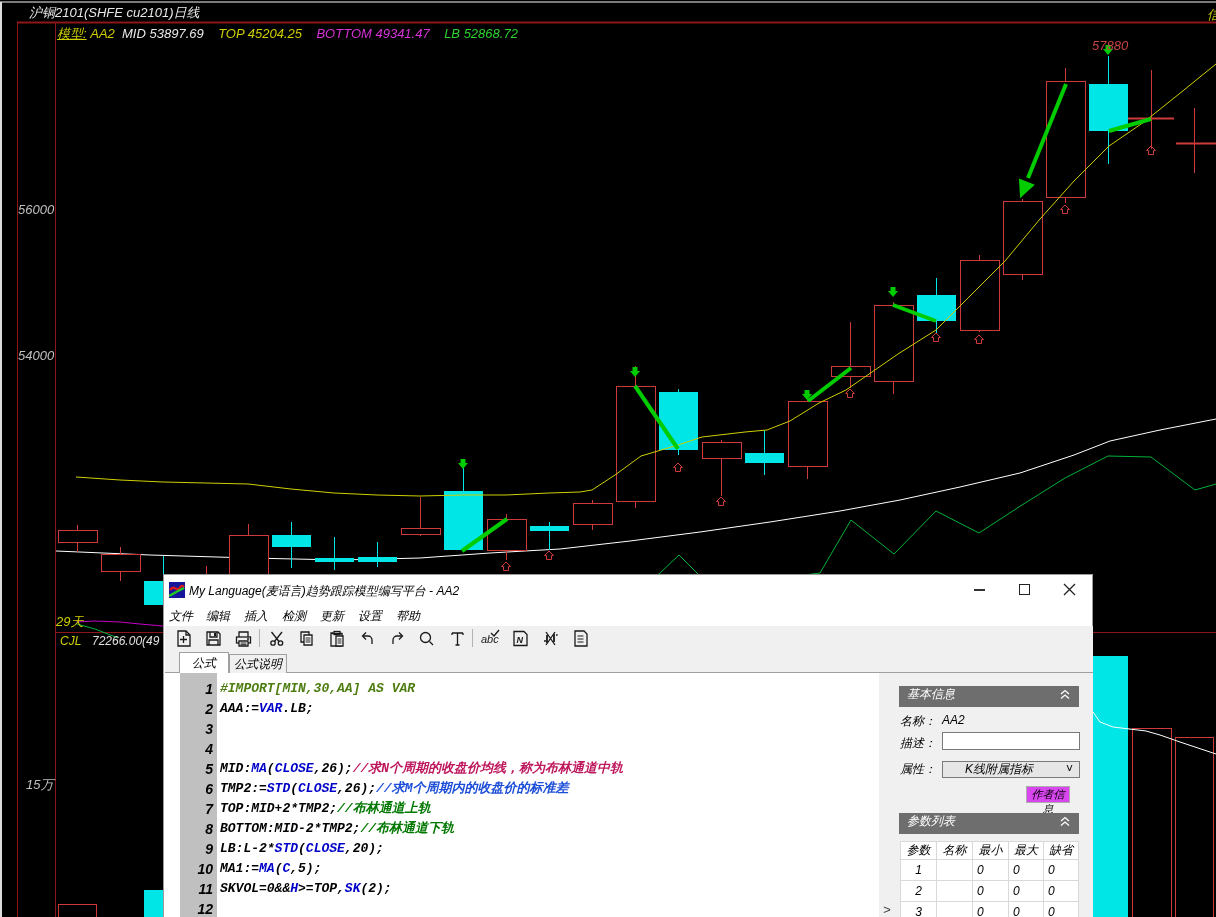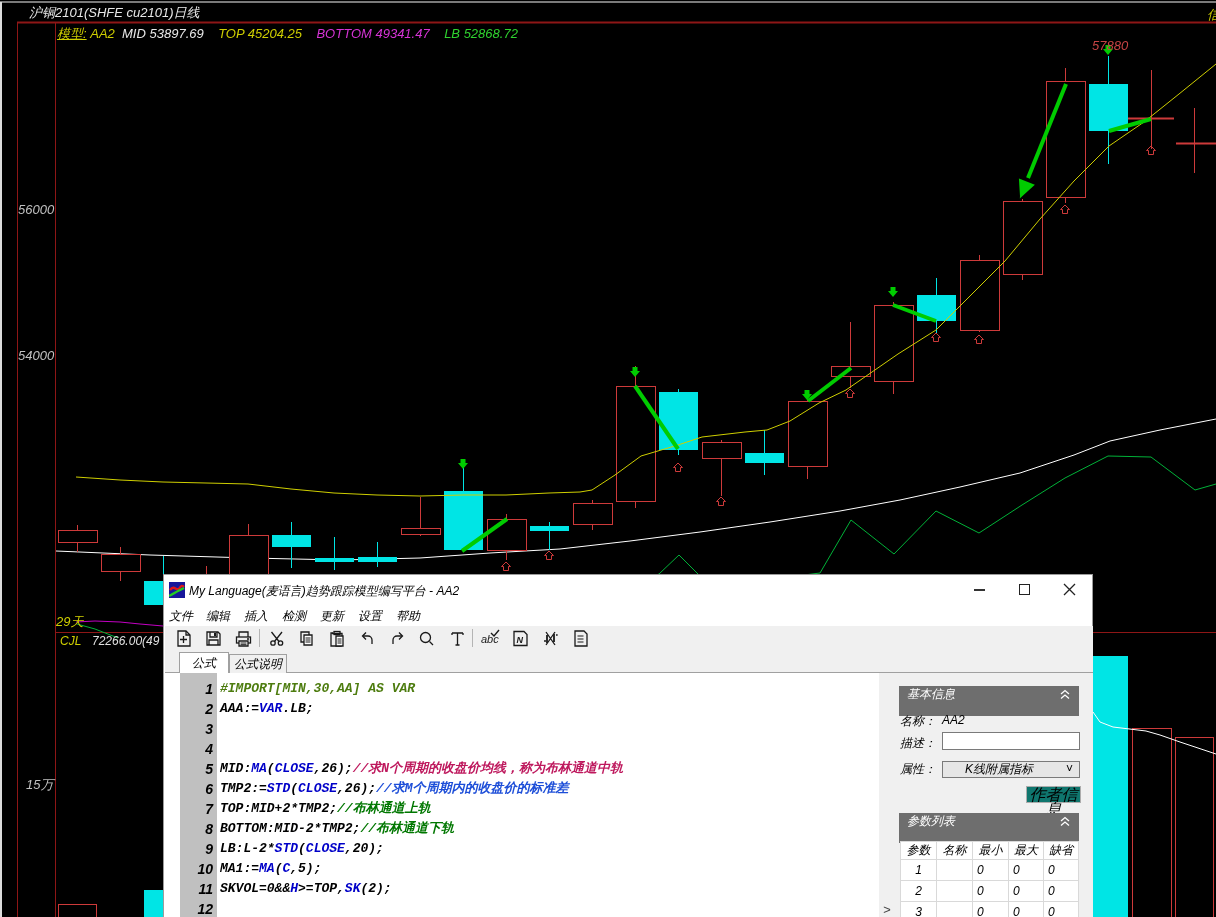--- a/index.html
+++ b/index.html
@@ -31,30 +31,30 @@
   border-bottom:none; line-height:20px; }
 #tab2 { left:64px; top:2px; width:58px; height:19px; background:#f0f0f0; border:1px solid #a0a0a0;
   border-bottom:none; line-height:18px; }
 #gutter { top:98px; left:16px; width:37px; height:245px; background:#c0c0c0; }
 .ln { position:absolute; right:4px; width:30px; text-align:right; font-size:14px; font-weight:bold;
   color:#000; height:20px; line-height:20px; font-family:"Liberation Sans",sans-serif; }
 .cl { position:absolute; left:56px; height:20px; line-height:20px; white-space:pre;
   font-family:"Liberation Mono",monospace; font-weight:bold; font-size:13px; }
 #vscroll { top:98px; left:715px; width:13px; height:245px; background:#f0f0f0; }
 #rpanel { top:98px; left:728px; width:201px; height:245px; background:#f0f0f0; }
-.hdr { position:absolute; left:7px; width:180px; height:30px; background:#6e6e6e; color:#fff;
+.hdr { position:absolute; left:7px; width:180px; height:21px; background:#6e6e6e; color:#fff;
   font-size:12px; line-height:17px; padding-left:8px; }
 .chev2 { position:absolute; right:8px; top:3px; }
 .plbl { position:absolute; left:8px; font-size:12px; color:#000; }
 .ptxt { position:absolute; font-size:12px; color:#000; }
 #descin { left:50px; width:138px; height:18px; background:#fff; border:1px solid #7a7a7a; }
 #dropd { left:50px; width:138px; height:17px; background:#e6e6e6; border:1px solid #7a7a7a;
   font-size:12px; line-height:15px; padding-left:22px; }
-#authbtn { left:134px; width:55px; height:17px; background:#0f766e; border:1px solid #adadad;
-  font-size:16px; text-align:center; line-height:15px; }
+#authbtn { left:134px; width:44px; height:17px; background:#d946ef; border:1px solid #adadad;
+  font-size:11px; text-align:center; line-height:15px; }
 table.params { position:absolute; left:8px; top:168px; border-collapse:collapse; font-size:12px;
   background:#fff; }
 table.params td { border:1px solid #d9d9d9; padding:0; height:21px; }
 table.params tr.h td { height:18px; text-align:center; }
 </style></head>
 <body>
 <div id="screen">
   <svg class="abs" style="top:0;left:0" width="1216" height="917">
 <line x1="17.5" y1="22" x2="17.5" y2="917" stroke="#8e1616" stroke-width="1"></line>
 <line x1="55.5" y1="22" x2="55.5" y2="917" stroke="#8e1616" stroke-width="1"></line>

